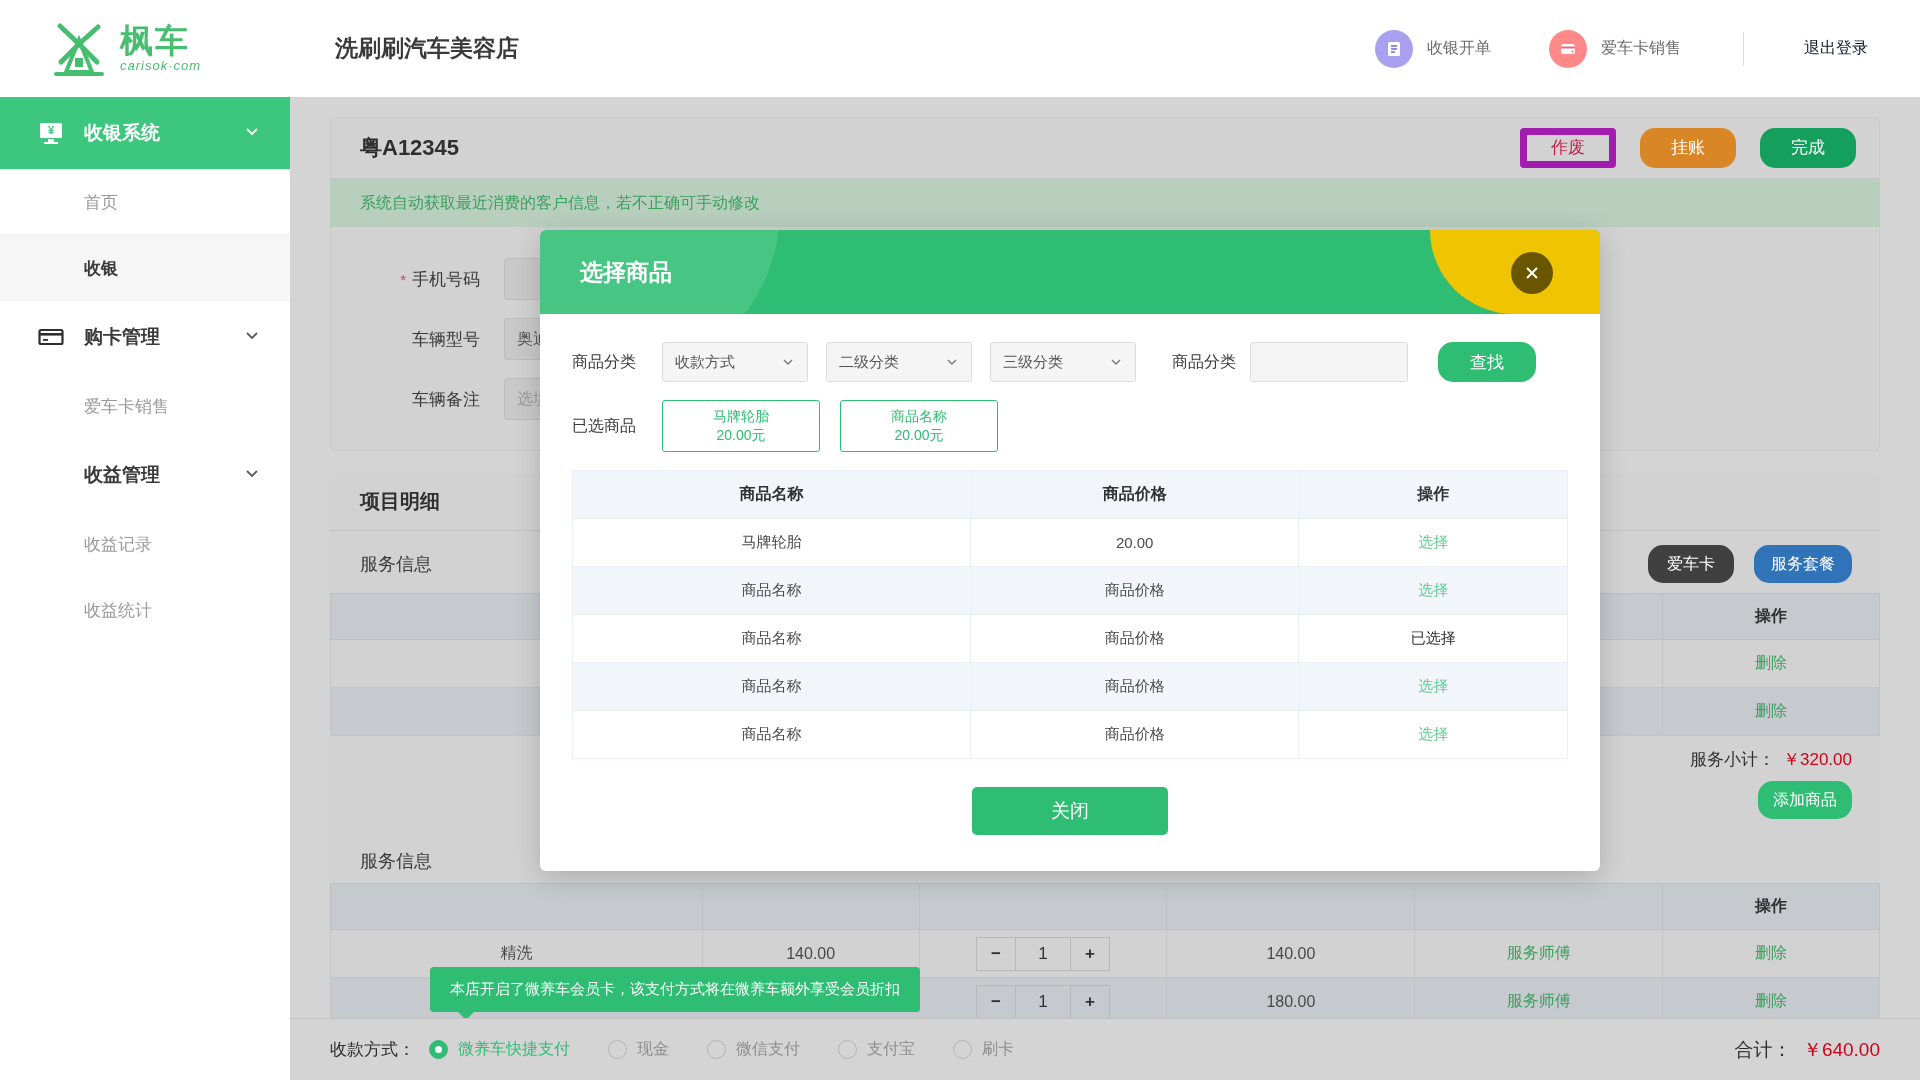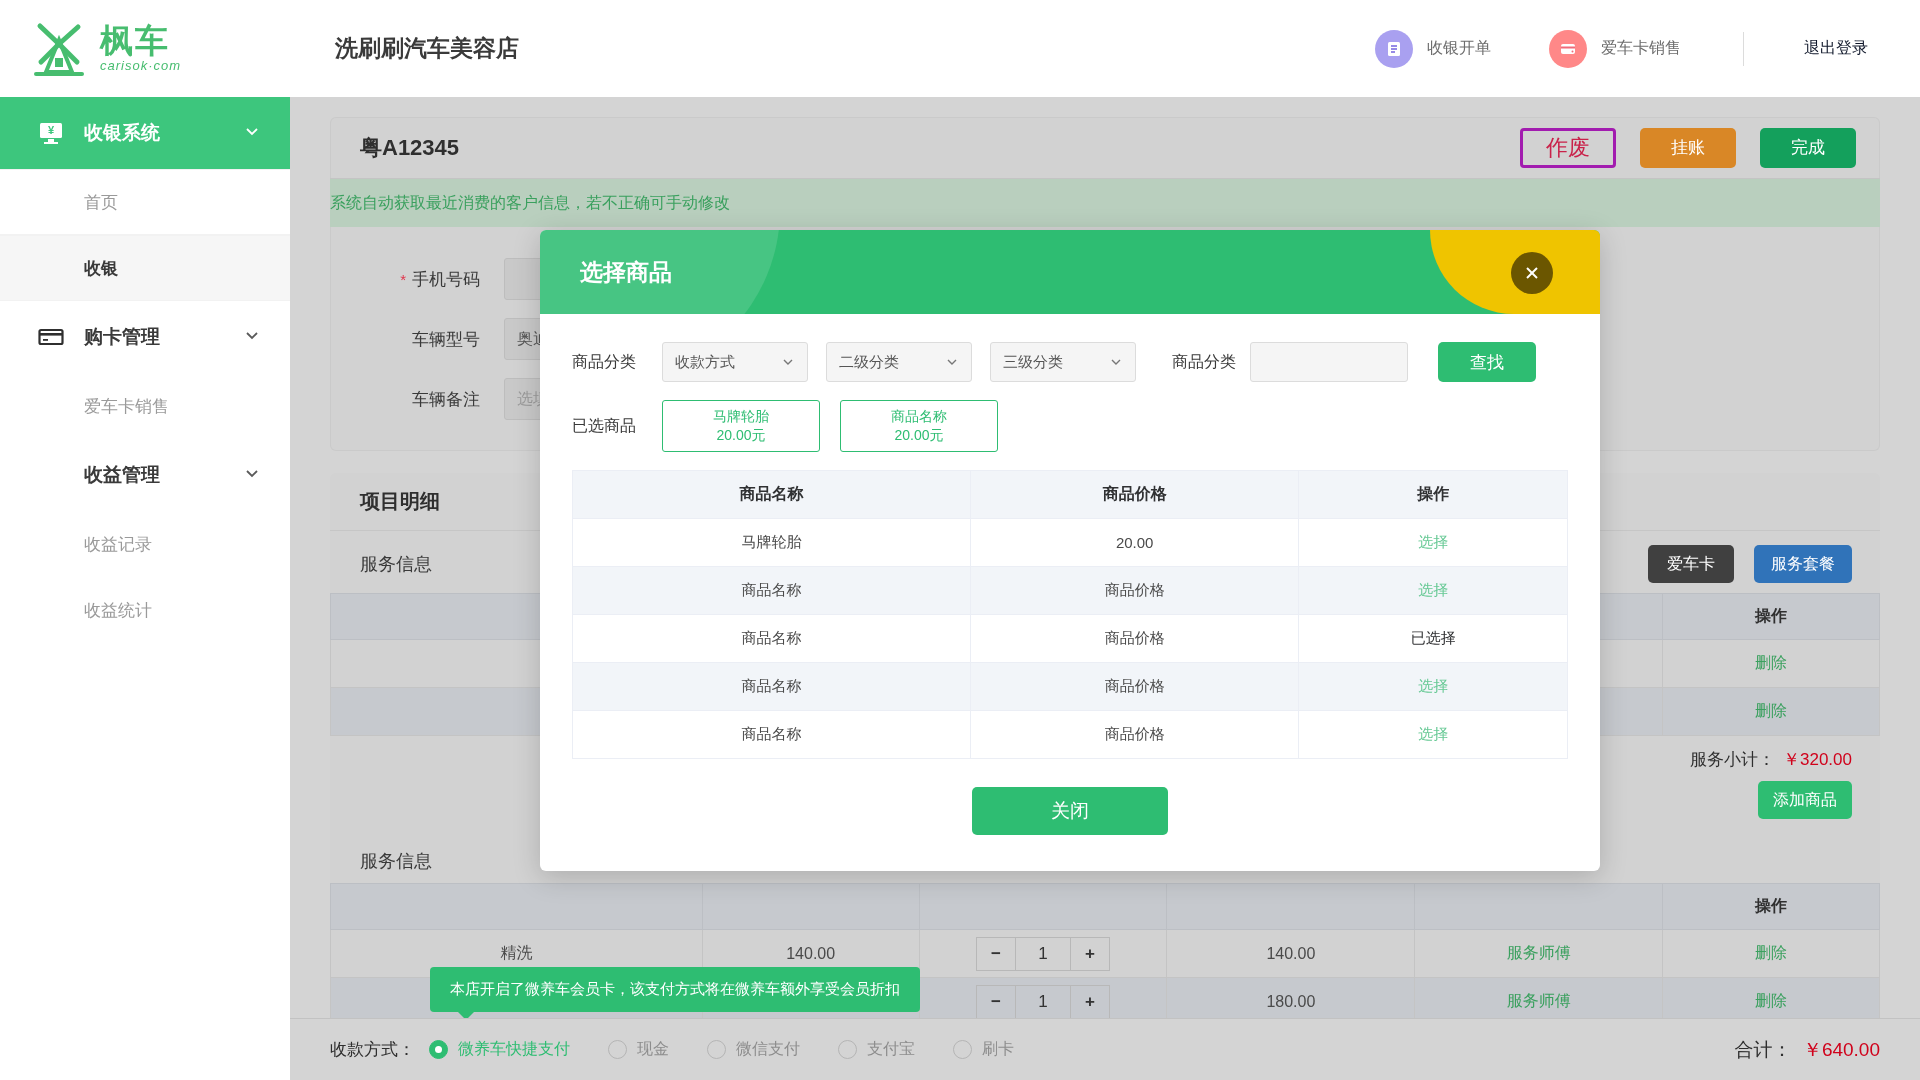--- a/index.html
+++ b/index.html
@@ -11,21 +11,21 @@
   }
   #app { position: relative; width: 1920px; height: 1080px; }
 
   
   .topbar {
     position: absolute; left: 0; top: 0; width: 1920px; height: 97px;
     background: #ffffff; display: flex; align-items: center;
   }
   .logo-wrap {
     width: 290px; height: 97px; display: flex; align-items: center;
-    padding-left: 28px; gap: 10px;
+    padding-left: 48px; gap: 10px;
   }
   .logo-mark { width: 62px; height: 62px; }
   .logo-text { display: flex; flex-direction: column; justify-content: center; }
   .logo-cn { font-size: 33px; font-weight: 700; color: #47bd6f; letter-spacing: 2px; line-height: 1.05; }
   .logo-en { font-size: 13px; color: #47bd6f; font-style: italic; letter-spacing: 1px; }
   .store-title {
     font-size: 23px; font-weight: 700; color: #3a3a3a; margin-left: 45px;
   }
   .header-actions {
     margin-left: auto; display: flex; align-items: center; height: 97px;
@@ -72,31 +72,31 @@
   .order-card {
     background: #d2d2d2; border-radius: 6px; overflow: hidden;
     box-shadow: 0 0 0 1px #cacaca inset;
   }
   .order-head {
     height: 62px; display: flex; align-items: center; padding: 0 24px 0 30px;
     border-bottom: 1px solid #c4c4c4;
   }
   .plate { font-size: 22px; font-weight: 700; color: #2f2f2f; }
   .order-btns { margin-left: auto; display: flex; gap: 24px; align-items: center; }
-  .btn { border: none; border-radius: 5px; cursor: pointer; font-family: inherit; }
+  .btn { border: none; border-radius: 15px; cursor: pointer; font-family: inherit; }
   .btn-void {
     width: 96px; height: 40px; background: transparent;
-    border: 3px solid #a21caf; color: #c9224a; font-size: 22px; border-radius: 4px;
+    border: 7px solid #a21caf; color: #c9224a; font-size: 17px; border-radius: 4px;
   }
   .btn-credit { width: 96px; height: 40px; background: #d98726; color: #fff; font-size: 17px; }
   .btn-done { width: 96px; height: 40px; background: #14a05c; color: #fff; font-size: 17px; }
 
   .notice {
     height: 48px; background: #b9cfbe; display: flex; align-items: center;
-    font-size: 16px; color: #3aa05e;
+    padding-left: 30px; font-size: 16px; color: #3aa05e;
   }
   .form-area { padding: 22px 30px 22px 30px; }
   .form-row { display: flex; align-items: center; height: 60px; }
   .form-label {
     width: 120px; text-align: right; font-size: 17px; color: #3a3a3a;
     position: relative;
   }
   .req-star { color: #e0344b; margin-right: 6px; font-size: 15px; }
   .form-input {
     height: 42px; background: #c9c9c9; border: 1px solid #bdbdbd; border-radius: 3px;

